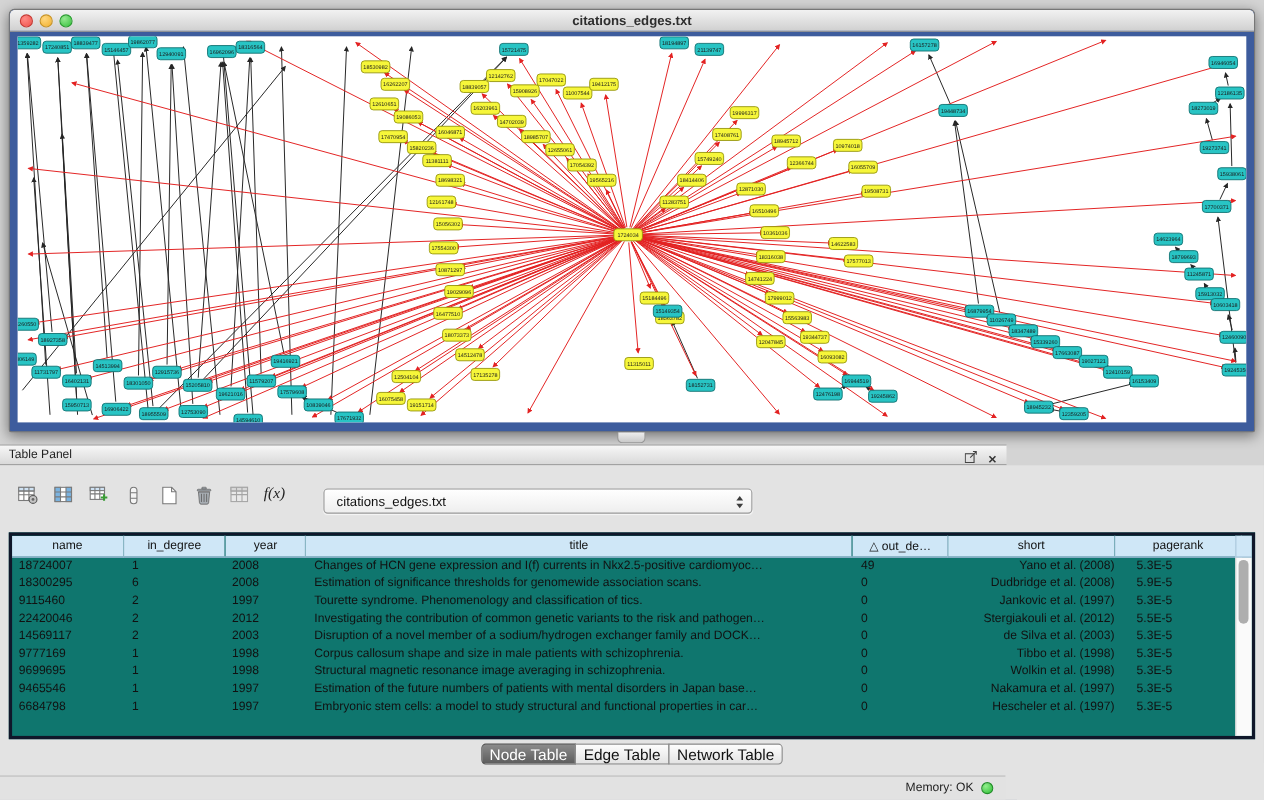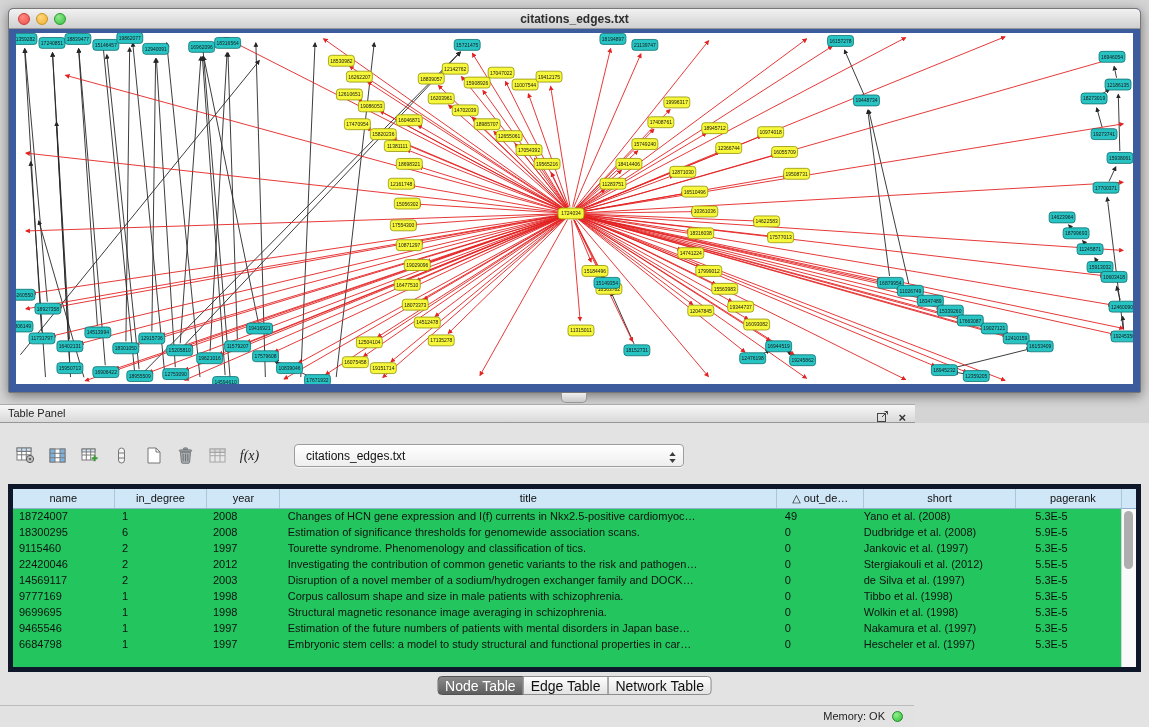--- a/index.html
+++ b/index.html
@@ -29,41 +29,41 @@
   #table-panel-header{position:absolute;left:0;top:404px;width:915px;height:19px;
     background:linear-gradient(#f7f7f7,#d9d9d9);border-top:1px solid #ababab;border-bottom:1px solid #969696}
   #table-panel-title{font-size:11px;color:#1f1f1f;line-height:17px;padding-left:8px}
   #panel-header-icons{position:absolute;right:9px;top:3px;display:flex;gap:9px;align-items:center}
   #close-panel{font-size:13px;font-weight:bold;color:#333;line-height:11px;cursor:default}
 
   
   #panel-body{position:absolute;left:0;top:423px;width:1149px;height:304px;background:#e3e3e3}
 
   #table-toolbar{position:absolute;left:12px;top:19px;display:flex;align-items:center;gap:5px}
-  .tool-btn{width:27px;height:27px;display:flex;align-items:center;justify-content:center;
+  .tool-btn{width:27px;height:27px;display:flex;justify-content:center;
     border:none;background:transparent;border-radius:4px}
   #fx-button{font-family:"Liberation Serif",serif;font-style:italic;font-size:14px;color:#222}
   #network-select{margin-left:26px;width:390px;height:23px;border:1px solid #9d9d9d;border-radius:4px;
     background:linear-gradient(#ffffff,#eeeeee);position:relative;display:flex;align-items:center;
     box-shadow:0 1px 1px rgba(255,255,255,.7)}
   #network-select span.value{font-size:12px;color:#111;padding-left:11px}
   #select-arrows{position:absolute;right:6px;top:5px}
 
   
   #table-container{position:absolute;left:8px;top:61px;width:1133px;height:188px;
-    background:#22c55e;border:5px solid #0f172a}
+    background:#0f766e;border:3px solid #0f172a}
   table{border-collapse:collapse;table-layout:fixed;width:1118px}
   th{height:19px;font-size:11px;font-weight:normal;color:#111;background:#cfe7f7;
     border-right:1px solid #a9c6da;border-bottom:1px solid #8fb3cc;text-align:center;
     overflow:hidden;white-space:nowrap}
   td{height:16px;font-size:11px;color:#111;padding-left:6px;white-space:nowrap;overflow:hidden}
   .c-name{width:100px}.c-indeg{width:92px}.c-year{width:72px}.c-title{width:492px}
   .c-out{width:86px}.c-short{width:150px}.c-pr{width:114px}
   td.c-indeg{padding-left:8px}td.c-title{padding-left:8px}td.c-out{padding-left:8px}
-  td.c-short{text-align:left;padding-left:0}td.c-pr{padding-left:20px}
+  td.c-short{text-align:right;padding-left:0}td.c-pr{padding-left:20px}
   #table-scrollbar{position:absolute;top:20px;right:0;bottom:0;width:15px;background:#fafafa;border-left:1px solid #d4d4d4}
   #scroll-thumb{position:absolute;top:2px;left:2px;width:9px;height:58px;border-radius:5px;background:#aeaeae}
   #header-corner{position:absolute;top:0;right:0;width:15px;height:20px;background:#cfe7f7;border-bottom:1px solid #8fb3cc;border-left:1px solid #a9c6da}
 
   
   #tabs{position:absolute;left:50%;transform:translateX(-50%);top:253px;display:flex}
   .tab{height:19px;line-height:18px;font-size:14px;padding:0 7px;border:1px solid #8d8d8d;
     background:linear-gradient(#fdfdfd,#e3e3e3);color:#111;margin-left:-1px}
   .tab.active{background:linear-gradient(#8b8b8b,#5d5d5d);color:#fff;border-color:#525252}
   .tab:first-child{border-radius:4px 0 0 4px;margin-left:0}
@@ -888,21 +888,21 @@
             <td class="c-out">0</td>
             <td class="c-short">Stergiakouli et al. (2012)</td>
             <td class="c-pr">5.5E-5</td>
           </tr>
           <tr>
             <td class="c-name">14569117</td>
             <td class="c-indeg">2</td>
             <td class="c-year">2003</td>
             <td class="c-title">Disruption of a novel member of a sodium/hydrogen exchanger family and DOCK…</td>
             <td class="c-out">0</td>
-            <td class="c-short">de Silva et al. (1997)</td>
+            <td class="c-short">de Silva et al. (2003)</td>
             <td class="c-pr">5.3E-5</td>
           </tr>
           <tr>
             <td class="c-name">9777169</td>
             <td class="c-indeg">1</td>
             <td class="c-year">1998</td>
             <td class="c-title">Corpus callosum shape and size in male patients with schizophrenia.</td>
             <td class="c-out">0</td>
             <td class="c-short">Tibbo et al. (1998)</td>
             <td class="c-pr">5.3E-5</td>

